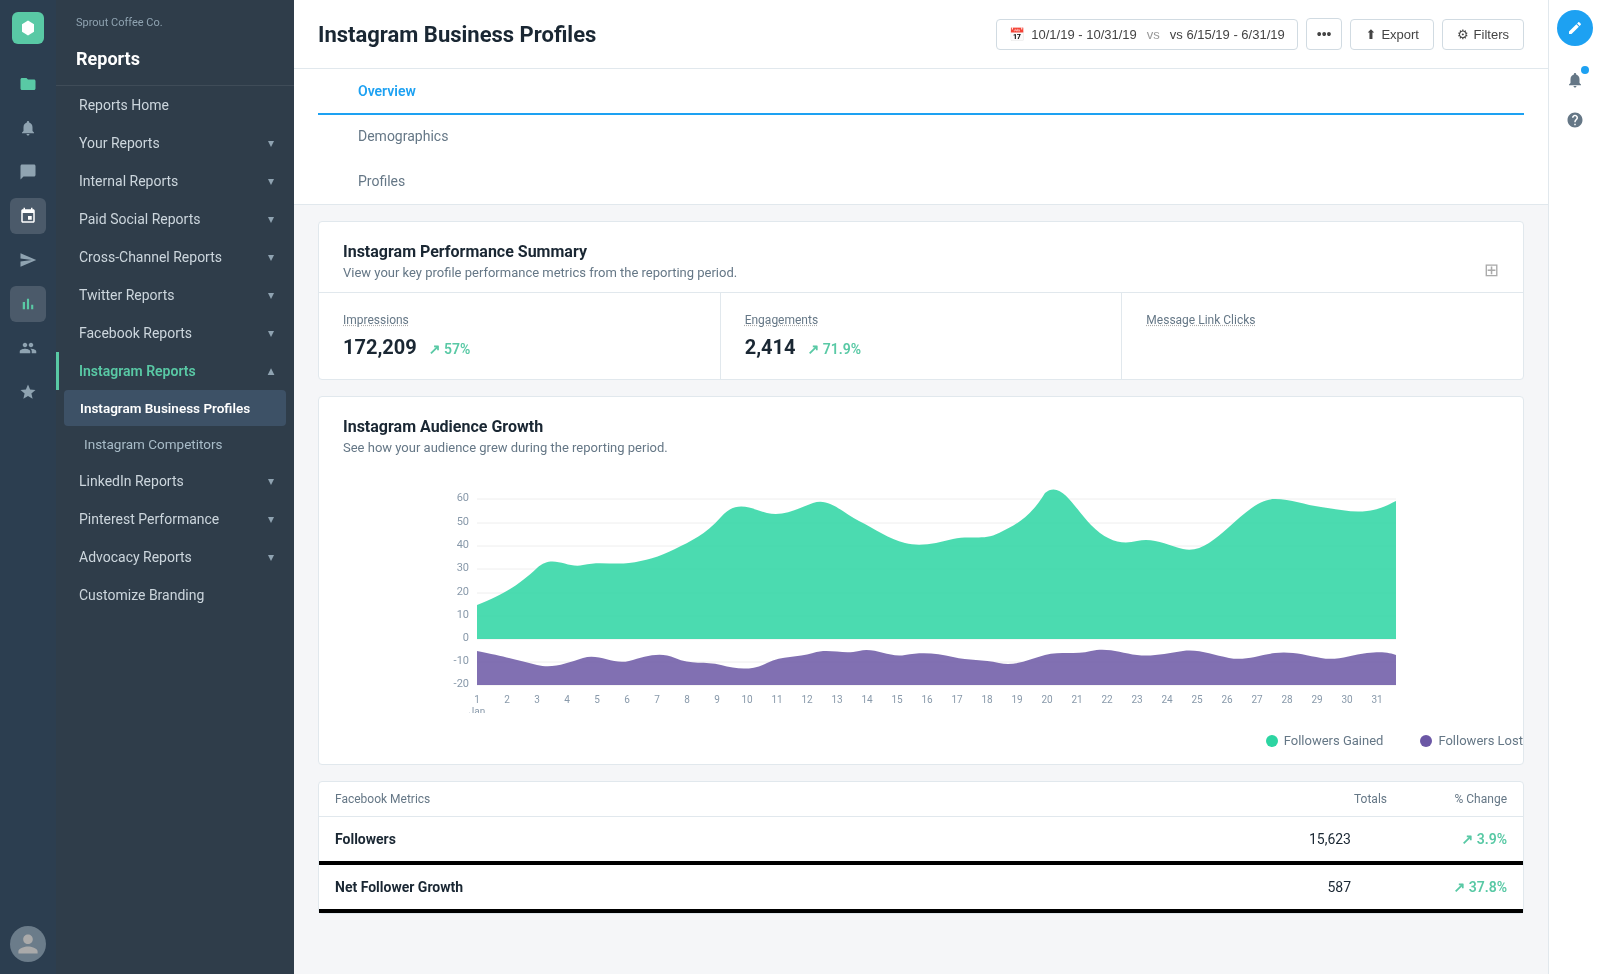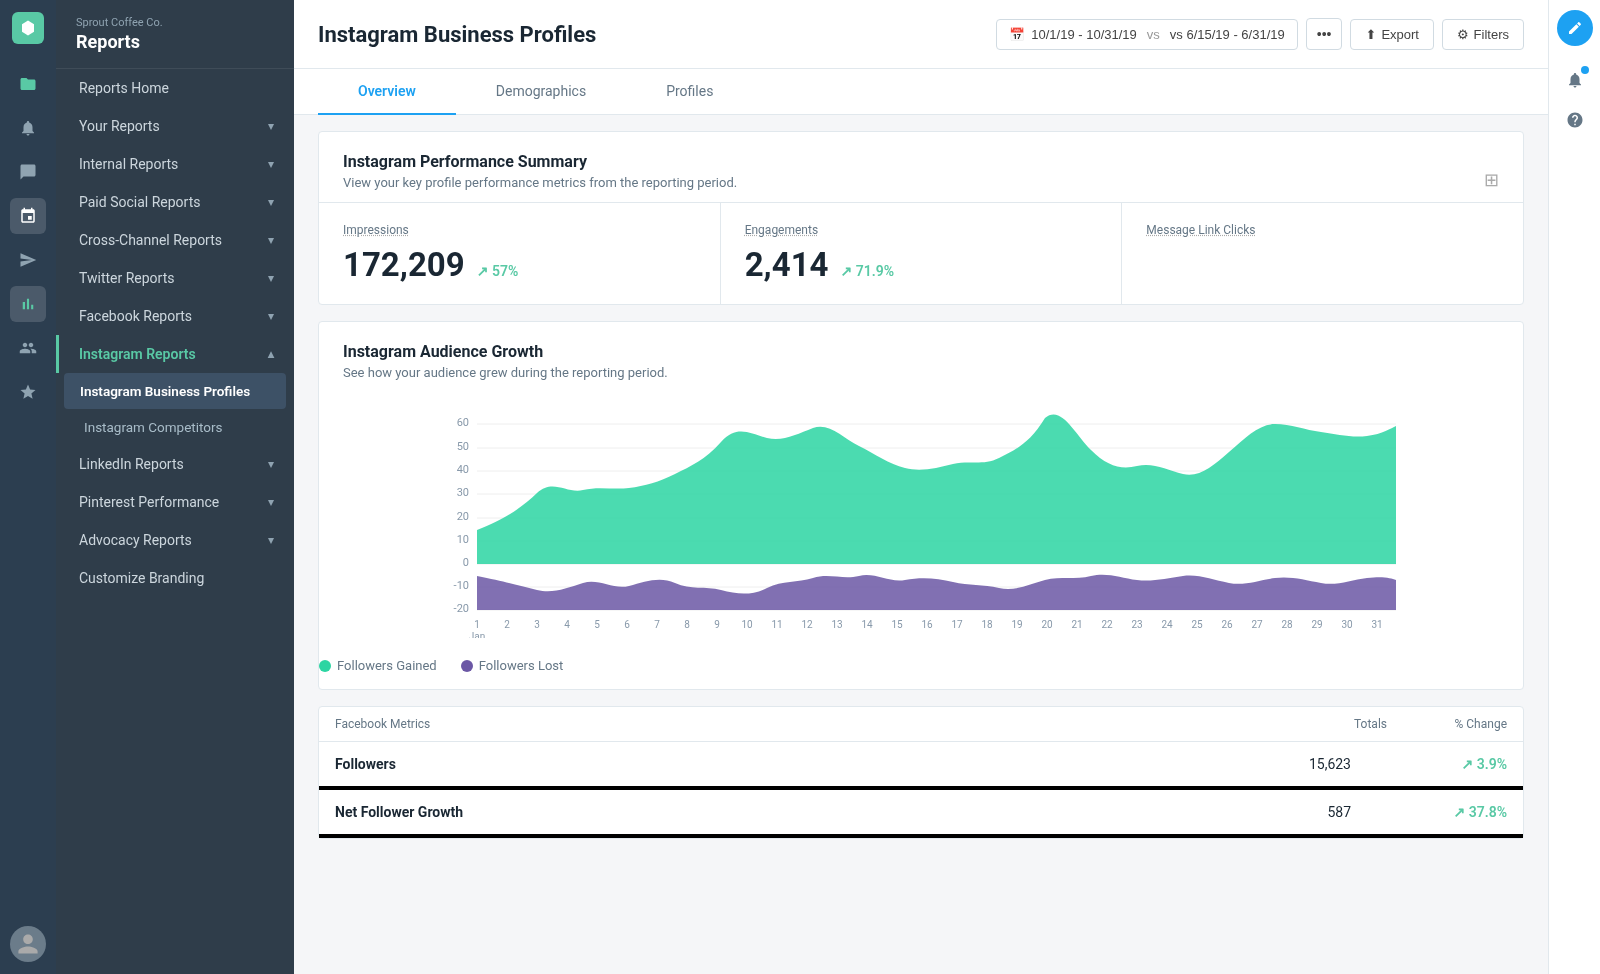--- a/index.html
+++ b/index.html
@@ -51,21 +51,21 @@
       color: #ccd6dd;
       display: flex;
       flex-direction: column;
       overflow-y: auto;
       padding-bottom: 20px;
     }
     .sidebar-header {
       padding: 16px 20px;
       border-bottom: 1px solid rgba(255,255,255,0.08);
     }
-    .sidebar-header .company { font-size: 11px; color: #8fa3b1; margin-bottom: 2px; }
+    .sidebar-header .company { font-size: 11px; color: #8fa3b1; margin-bottom: 19px; }
     .sidebar-header .section-title { font-size: 18px; font-weight: 700; color: white; }
     .sidebar-item {
       display: flex; align-items: center; justify-content: space-between;
       padding: 11px 20px;
       cursor: pointer;
       font-size: 14px;
       color: #ccd6dd;
       border-left: 3px solid transparent;
     }
     .sidebar-item.active-section {
@@ -162,20 +162,21 @@
       overflow-y: auto;
       background: #f5f6f8;
     }
 
     
     .tabs {
       background: white;
       display: flex;
       border-bottom: 1px solid #e1e8ed;
       padding: 0 24px;
+      flex-direction: column;
     }
     .tab {
       padding: 14px 40px;
       font-size: 14px;
       cursor: pointer;
       color: #657786;
       border-bottom: 2px solid transparent;
       margin-bottom: -1px;
     }
     .tab.active { color: #1da1f2; border-bottom-color: #1da1f2; font-weight: 600; }
@@ -200,30 +201,30 @@
       display: flex;
       border-top: 1px solid #e1e8ed;
     }
     .metric-cell {
       flex: 1;
       padding: 20px 24px;
       border-right: 1px solid #e1e8ed;
     }
     .metric-cell:last-child { border-right: none; }
     .metric-label { font-size: 12px; color: #657786; margin-bottom: 8px; text-decoration: underline dotted; text-decoration-color: #aaa; }
-    .metric-value { font-size: 33px; font-weight: 700; color: #1a2733; }
+    .metric-value { font-size: 20px; font-weight: 700; color: #1a2733; }
     .metric-change { color: #59c9a5; font-size: 14px; font-weight: 600; margin-left: 8px; }
 
     
     .chart-container { padding: 16px 24px 8px; }
     .chart-svg { width: 100%; }
 
     
     .chart-legend {
-      display: flex; justify-content: flex-start; gap: 24px;
+      display: flex; justify-content: flex-end; gap: 37px;
       padding: 8px 0 16px;
     }
     .legend-item { display: flex; align-items: center; gap: 6px; font-size: 13px; color: #657786; }
     .legend-dot { width: 12px; height: 12px; border-radius: 50%; }
     .audience-table-header {
       display: flex;
       padding: 10px 16px;
       font-size: 12px;
       color: #657786;
       border-bottom: 1px solid #e1e8ed;

